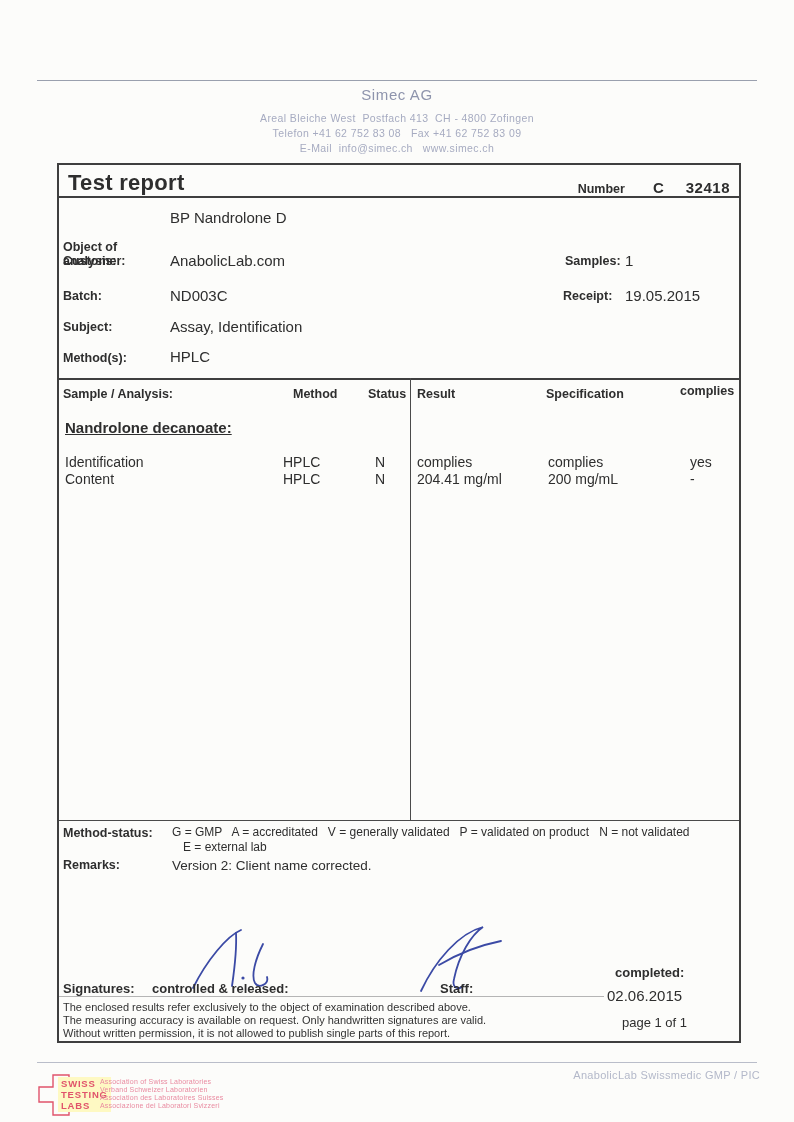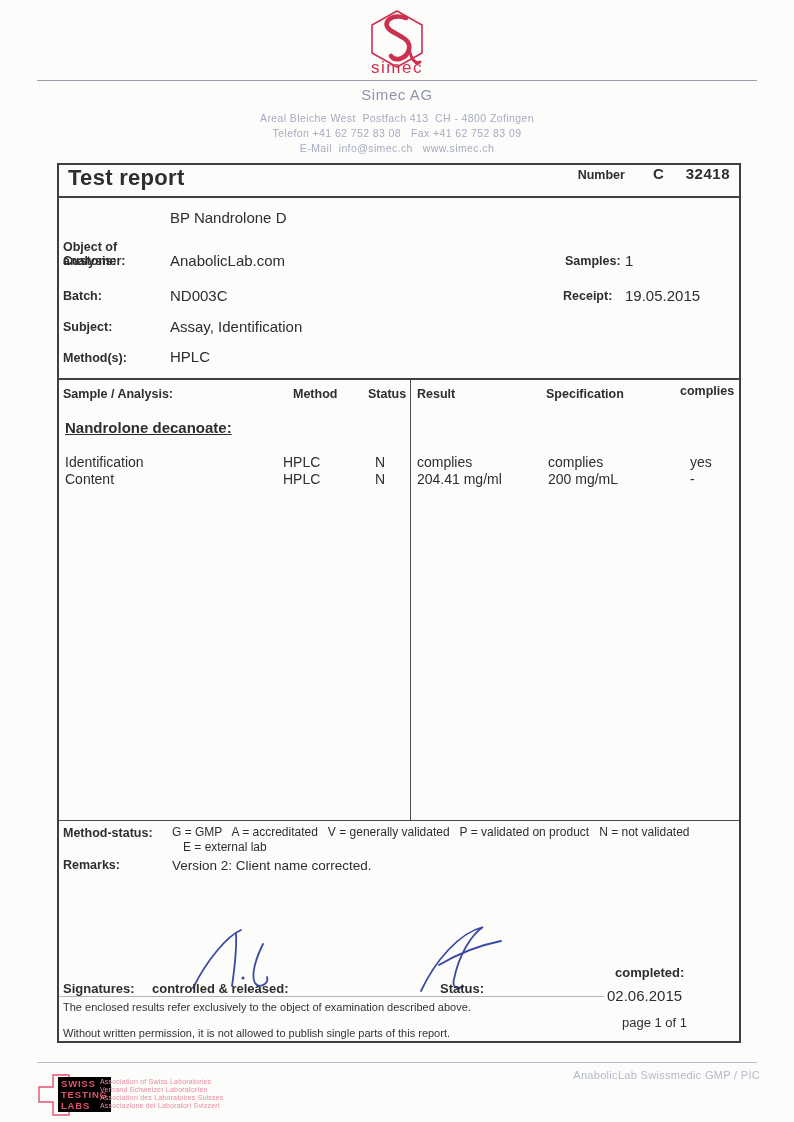--- a/index.html
+++ b/index.html
@@ -34,21 +34,21 @@
 
   
   .report-box {
     position: absolute; left: 57px; top: 163px;
     width: 684px; height: 880px;
     border: 2px solid #3f3f3f;
   }
   .title-row {
     position: relative; height: 33px;
     border-bottom: 2px solid #3f3f3f;
-    display: flex; align-items: flex-start; padding: 0 9px;
+    display: flex; align-items: flex-end; padding: 0 9px;
   }
   .title-row h1 { font-size: 22px; letter-spacing: .3px; font-weight: bold; }
   .number-group { margin-left: auto; display: flex; align-items: baseline; }
   .num-label { font-size: 12.5px; font-weight: bold; margin-right: 28px; }
   .num-prefix { font-size: 15px; font-weight: bold; margin-right: 22px; }
   .num-value { font-size: 15px; font-weight: bold; letter-spacing: .5px; }
 
   .abs { position: absolute; }
   .dlabel { font-size: 12.5px; font-weight: bold; line-height: 14px; }
   .dvalue { font-size: 15px; }
@@ -68,46 +68,38 @@
   .disclaimer { font-size: 11px; line-height: 13px; color: #333; }
   .completed-label { font-size: 13px; font-weight: bold; }
   .completed-date { font-size: 15px; }
   .page-num { font-size: 13px; }
 
   
   .labs-logo { position: absolute; left: 38px; top: 1072px; height: 44px; }
   .labs-cross { position: absolute; left: 0; top: 2px; }
   .labs-title {
     position: absolute; left: 20px; top: 5px;
-    background: #000000; padding: 1px 3px;
+    background: #fef9c3; padding: 1px 3px;
     color: #e0536b; font-size: 9.5px; font-weight: bold;
     letter-spacing: .8px; line-height: 11px;
   }
   .labs-lines {
     position: absolute; left: 62px; top: 6px;
     color: #e98aa0; font-size: 7px; line-height: 8px; letter-spacing: .2px;
     width: 160px;
   }
   .cert-note { position: absolute; right: 34px; top: 1069px; font-size: 11px; color: #b3b8c9; letter-spacing: .3px; }
 
   .sig-ink { stroke: #3b4aa5; fill: none; stroke-linecap: round; }
 </style>
 </head>
 <body>
 
 <div class="page">
 
-  <div class="brand">
-    <svg width="62" height="60" viewBox="0 0 62 60">
-      <polygon points="31,2 56,16 56,44 31,58 6,44 6,16" fill="none" stroke="#cd2f4e" stroke-width="1.6"></polygon>
-      <path d="M40,9 C25,4 15,14 24,21 C34,28 45,30 43,40 C41,50 29,53 25,47" fill="none" stroke="#cd2f4e" stroke-width="4.6" stroke-linecap="round"></path>
-      <path d="M43,40 C45,49 49,56 54,53" fill="none" stroke="#cd2f4e" stroke-width="3" stroke-linecap="round"></path>
-    </svg>
-    <div class="brand-word">simec</div>
-  </div>
 
   <div class="rule top-rule"></div>
 
   <div class="company">
     <div class="company-name">Simec AG</div>
     <div class="company-line prew">Areal Bleiche West  Postfach 413  CH - 4800 Zofingen</div>
     <div class="company-line prew">Telefon +41 62 752 83 08   Fax +41 62 752 83 09</div>
     <div class="company-line prew">E-Mail  info@simec.ch   www.simec.ch</div>
   </div>
 
@@ -186,28 +178,29 @@
       <circle cx="54" cy="50" r="1.6" fill="#3b4aa5"></circle>
       <path class="sig-ink" stroke-width="1.8" d="M74,16 C66,32 62,48 66,55 C70,61 80,56 78,49"></path>
     </svg>
     <svg class="abs" style="left:352px; top:758px;" width="96" height="72" viewBox="0 0 96 72">
       <path class="sig-ink" stroke-width="1.8" d="M10,68 C24,38 48,10 72,4 C60,12 48,32 43,56 C41,64 46,68 52,63"></path>
       <path class="sig-ink" stroke-width="1.8" d="M28,42 C48,30 70,22 90,18"></path>
     </svg>
 
     <div class="abs sig-label" style="left:4px;   top:816px;">Signatures:</div>
     <div class="abs sig-label" style="left:93px;  top:816px;">controlled &amp; released:</div>
-    <div class="abs sig-label" style="left:381px; top:816px;">Status:</div>
+    <div class="abs sig-label" style="left:381px; top:816px;">Staff:</div>
     <div class="sig-underline"></div>
 
     <div class="abs completed-label" style="left:556px; top:800px;">completed:</div>
     <div class="abs completed-date" style="left:548px; top:822px;">02.06.2015</div>
     <div class="abs page-num" style="left:563px; top:850px;">page 1 of 1</div>
 
     <div class="abs disclaimer" style="left:4px; top:836px;">The enclosed results refer exclusively to the object of examination described above.</div>
+    <div class="abs disclaimer" style="left:4px; top:849px;">The measuring accuracy is available on request. Only handwritten signatures are valid.</div>
     <div class="abs disclaimer" style="left:4px; top:862px;">Without written permission, it is not allowed to publish single parts of this report.</div>
   </div>
 
   <div class="rule bottom-rule"></div>
 
   <div class="labs-logo">
     <svg class="labs-cross" width="46" height="42" viewBox="0 0 46 42">
       <polygon points="15,1 31,1 31,13 45,13 45,28 31,28 31,41 15,41 15,28 1,28 1,13 15,13" fill="none" stroke="#e0536b" stroke-width="1.4"></polygon>
     </svg>
     <div class="labs-title">

